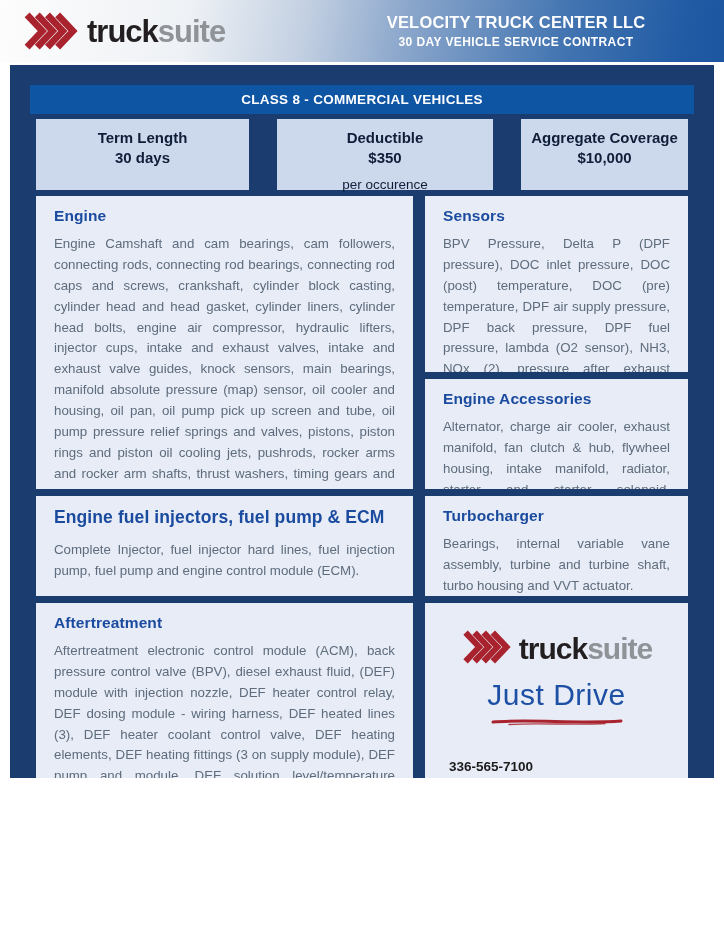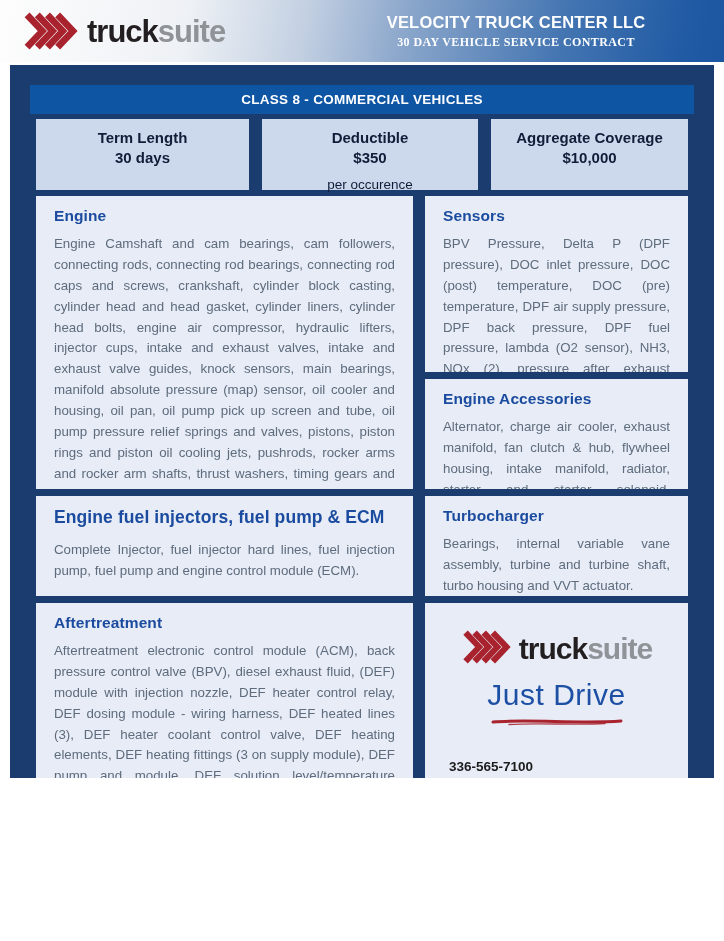--- a/index.html
+++ b/index.html
@@ -13,30 +13,30 @@
     display:flex; align-items:center;
   }
   .logo { display:flex; align-items:center; gap:9px; padding-left:22px; }
   .logo svg { display:block; }
   .wordmark { font-size:31px; font-weight:700; letter-spacing:-1px; line-height:1; }
   .w-truck { color:#231f20; }
   .w-suite { color:#8f9398; }
   .hdr-title { position:absolute; left:382px; top:0; width:268px; height:62px;
     display:flex; flex-direction:column; justify-content:center; text-align:center; color:#ffffff; }
   .company { font-size:16.5px; font-weight:700; letter-spacing:0.2px; }
-  .contract { font-size:12px; font-weight:700; letter-spacing:0.4px; margin-top:3px;font-family:Liberation Serif, serif; }
+  .contract { font-size:12px; font-weight:700; letter-spacing:0.4px; margin-top:3px; }
 
   
   .frame { position:absolute; left:10px; top:65px; width:704px; height:870px;
     background:#1b3c6e; padding:20px; }
   .class-bar { height:29px; background:#0e55a4; color:#ffffff; font-size:13.5px;
     font-weight:700; letter-spacing:0.3px; display:flex; align-items:center; justify-content:center; }
 
   
-  .stats { display:flex; gap:13px; margin:5px 6px 0; height:71px; }
+  .stats { display:flex; gap:28px; margin:5px 6px 0; height:71px; }
   .stat { background:#ccd9ec; text-align:center; padding-top:9px; color:#101d38; line-height:20px; }
   .stat-1 { width:213px; } .stat-2 { width:216px; } .stat-3 { flex:1; }
   .s-label, .s-value { font-size:15px; font-weight:700; }
   .s-note { font-size:13.5px; font-weight:400; margin-top:7px; }
 
   
   .cols { display:flex; gap:12px; margin:6px 6px 0; height:751px; }
   .col { display:flex; flex-direction:column; gap:7px; }
   .col-left { width:377px;border-radius:20px; }
   .col-right { flex:1; }

